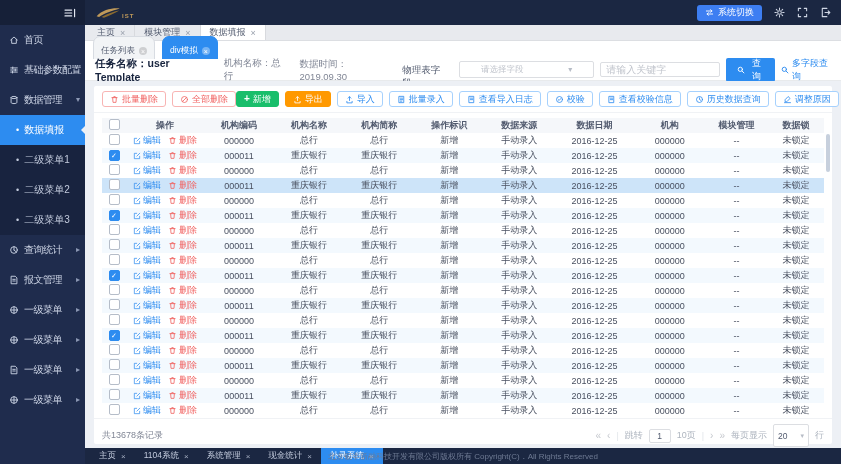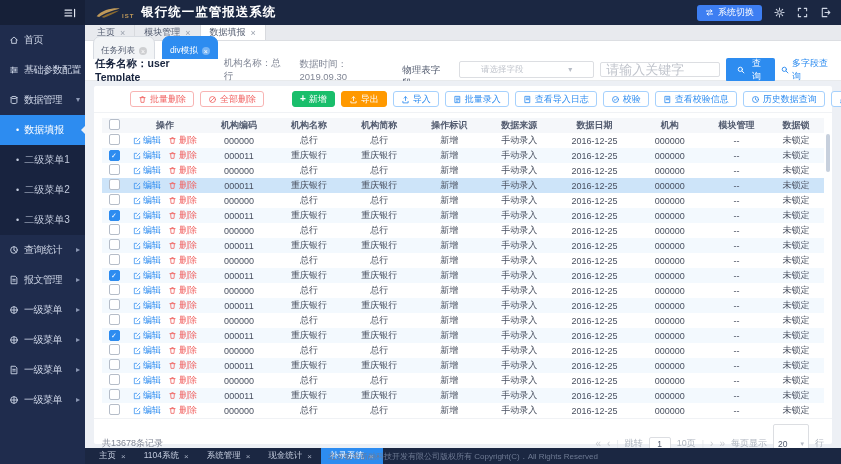--- a/index.html
+++ b/index.html
@@ -39,29 +39,29 @@
   .chipx{display:inline-flex;width:8px;height:8px;border-radius:50%;background:rgba(0,0,0,.15);color:#fff;align-items:center;justify-content:center;font-size:7px;line-height:1;}
   .chip.active .chipx{background:rgba(255,255,255,.35);}
   
   .infobar{height:21px;background:#fff;display:flex;align-items:center;gap:13px;padding:0 10px;border-bottom:1px solid #e8eaec;box-shadow:0 1px 2px rgba(0,0,0,.05);}
   .task-name{font-size:10.5px;font-weight:bold;color:#17233d;}
   .meta{font-size:9.5px;color:#808695;}
   .info-right{margin-left:auto;display:flex;align-items:center;gap:6px;}
   .fieldlabel{font-size:9.5px;color:#515a6e;margin-top:15px;}
   .selectbox{width:102px;height:15px;border:1px solid #dcdee2;border-radius:2px;display:flex;align-items:center;justify-content:space-between;padding:0 21px;font-size:8.5px;color:#c0c4cc;background:#fff;cursor:pointer;}
   .selectbox .caret{color:#b6bcc6;font-size:8px;}
-  .kw{width:108px;height:13px;border:1px solid #dcdee2;border-radius:2px;font-size:13px;padding:0 5px;color:#515a6e;font-family:inherit;}
+  .kw{width:108px;height:13px;border:1px solid #dcdee2;border-radius:2px;font-size:10px;padding:0 5px;color:#515a6e;font-family:inherit;}
   .kw::placeholder{color:#c0c4cc;}
   .querybtn{height:16px;background:#2d8cf0;color:#fff;border:none;border-radius:2px;font-size:9px;padding:12px 11px;display:flex;align-items:center;gap:4px;cursor:pointer;font-family:inherit;}
   .multilink{color:#2d8cf0;font-size:9px;display:flex;align-items:center;gap:3px;cursor:pointer;text-decoration:none;}
   
   .content{flex:1;background:#edf0f5;padding:5px 9px 4px;display:flex;min-height:0;}
   .panel{flex:1;background:#fff;border-radius:2px;display:flex;flex-direction:column;position:relative;min-width:0;}
   .toolbar{display:flex;justify-content:space-between;align-items:center;padding:5px 8px;border-bottom:1px solid #f0f2f5;}
-  .tb-group{display:flex;align-items:center;gap:6px;margin-left:28px;}
+  .tb-group{display:flex;align-items:center;gap:6px;}
   .btn{height:16px;display:inline-flex;align-items:center;gap:3px;font-size:9px;padding:0 7px;border-radius:3px;border:1px solid transparent;cursor:pointer;background:#fff;font-family:inherit;white-space:nowrap;}
   .btn.red{color:#f16665;border-color:#f8b4b3;}
   .btn.green{background:#19be6b;border-color:#19be6b;color:#fff;}
   .btn.orange{background:#ff9900;border-color:#ff9900;color:#fff;}
   .btn.blue{color:#2d8cf0;border-color:#a6d1fd;}
   
   .tbl{margin:5px 8px 0;font-size:9px;}
   .trow{display:grid;grid-template-columns:24px 78px 1fr 1fr 1fr 1fr 1fr 1.15fr 1fr 0.9fr 0.8fr;align-items:center;height:15px;text-align:center;color:#495060;}
   .trow.thead{background:#f5f7fa;font-weight:bold;color:#515a6e;}
   .trow.alt{background:#f3f9fe;}
@@ -71,21 +71,21 @@
   .ops{display:flex;align-items:center;justify-content:center;gap:7px;}
   .op{display:inline-flex;align-items:center;gap:2px;cursor:pointer;text-decoration:none;}
   .op.edit{color:#2d8cf0;}
   .op.del{color:#f16665;}
   
   .tfoot{margin-top:auto;display:flex;justify-content:space-between;align-items:center;padding:5px 8px 6px;border-top:1px solid #f0f2f5;font-size:9px;color:#808695;}
   .pager{display:flex;align-items:center;gap:6px;color:#aeb5bf;}
   .pgbtn{color:#c5c8ce;font-size:10px;cursor:pointer;}
   .psep{color:#e2e6ea;}
   .jumpinput{width:20px;height:12px;border:1px solid #dcdee2;border-radius:2px;text-align:center;font-size:8.5px;color:#515a6e;font-family:inherit;padding:0;}
-  .ppselect{min-width:26px;height:13px;border:1px solid #dcdee2;border-radius:2px;display:flex;align-items:center;justify-content:space-between;gap:3px;padding:12px 4px;font-size:8.5px;color:#515a6e;cursor:pointer;background:#fff;}
+  .ppselect{min-width:26px;height:13px;border:1px solid #dcdee2;border-radius:2px;display:flex;align-items:center;justify-content:space-between;gap:3px;padding:4px 4px;font-size:8.5px;color:#515a6e;cursor:pointer;background:#fff;}
   .vscroll{position:absolute;right:2px;top:48px;width:4px;height:38px;border-radius:2px;background:#c7d0dd;cursor:grab;}
   
   .bottombar{height:16px;background:#1b2742;display:flex;align-items:stretch;padding-left:5px;position:relative;}
   .btabs{display:flex;align-items:stretch;}
   .btab{display:flex;align-items:center;gap:5px;padding:0 9px;font-size:8.5px;color:#c3cbdd;cursor:pointer;}
   .btab.active{background:#2d8cf0;color:#fff;}
   .btab .x{font-size:8px;opacity:.8;}
   .copyright{position:absolute;left:0;right:0;text-align:center;top:0;bottom:0;display:flex;align-items:center;justify-content:center;font-size:8px;color:#6e7a93;pointer-events:none;}
 </style>
 </head>
@@ -207,21 +207,20 @@
 
   <div class="main">
     <header class="topbar">
       <span class="logo">
         <svg width="26" height="13" viewBox="0 0 64 30">
             <path d="M4 24 C18 8 44 3 61 5 C42 11 22 17 10 26 Z" fill="#c09a5a"></path>
             <path d="M16 26 C32 17 48 12 60 10 C47 18 31 24 22 28 Z" fill="#8a6a30"></path>
           </svg>
         <span class="logo-txt">IST</span>
       </span>
-      <span class="title">银行统一监管报送系统</span>
       <div class="top-right">
         <button class="sysbtn">
           <span class="icon">
               <svg width="9" height="9" viewBox="0 0 12 12" fill="none" stroke="currentColor" stroke-width="1.2" stroke-linecap="round" stroke-linejoin="round">
                 <path d="M1.8 4h7.4M7.4 2.2L9.2 4 7.4 5.8M10.2 8H2.8M4.6 6.2L2.8 8l1.8 1.8"></path>
               </svg>
             </span>
           <span>系统切换</span>
         </button>
         <span class="ticon icon">

